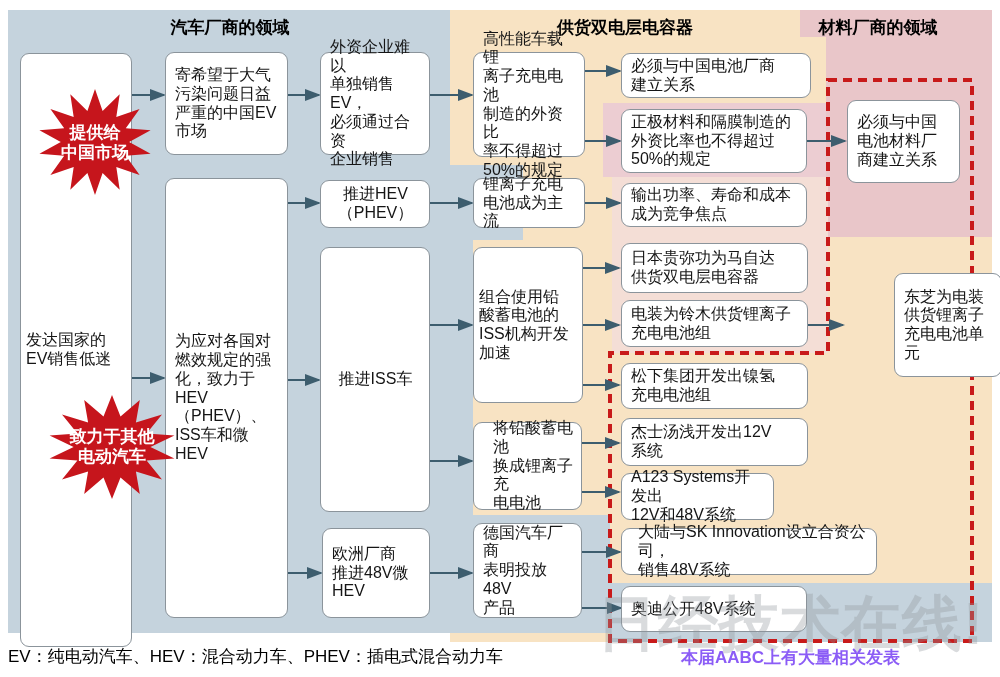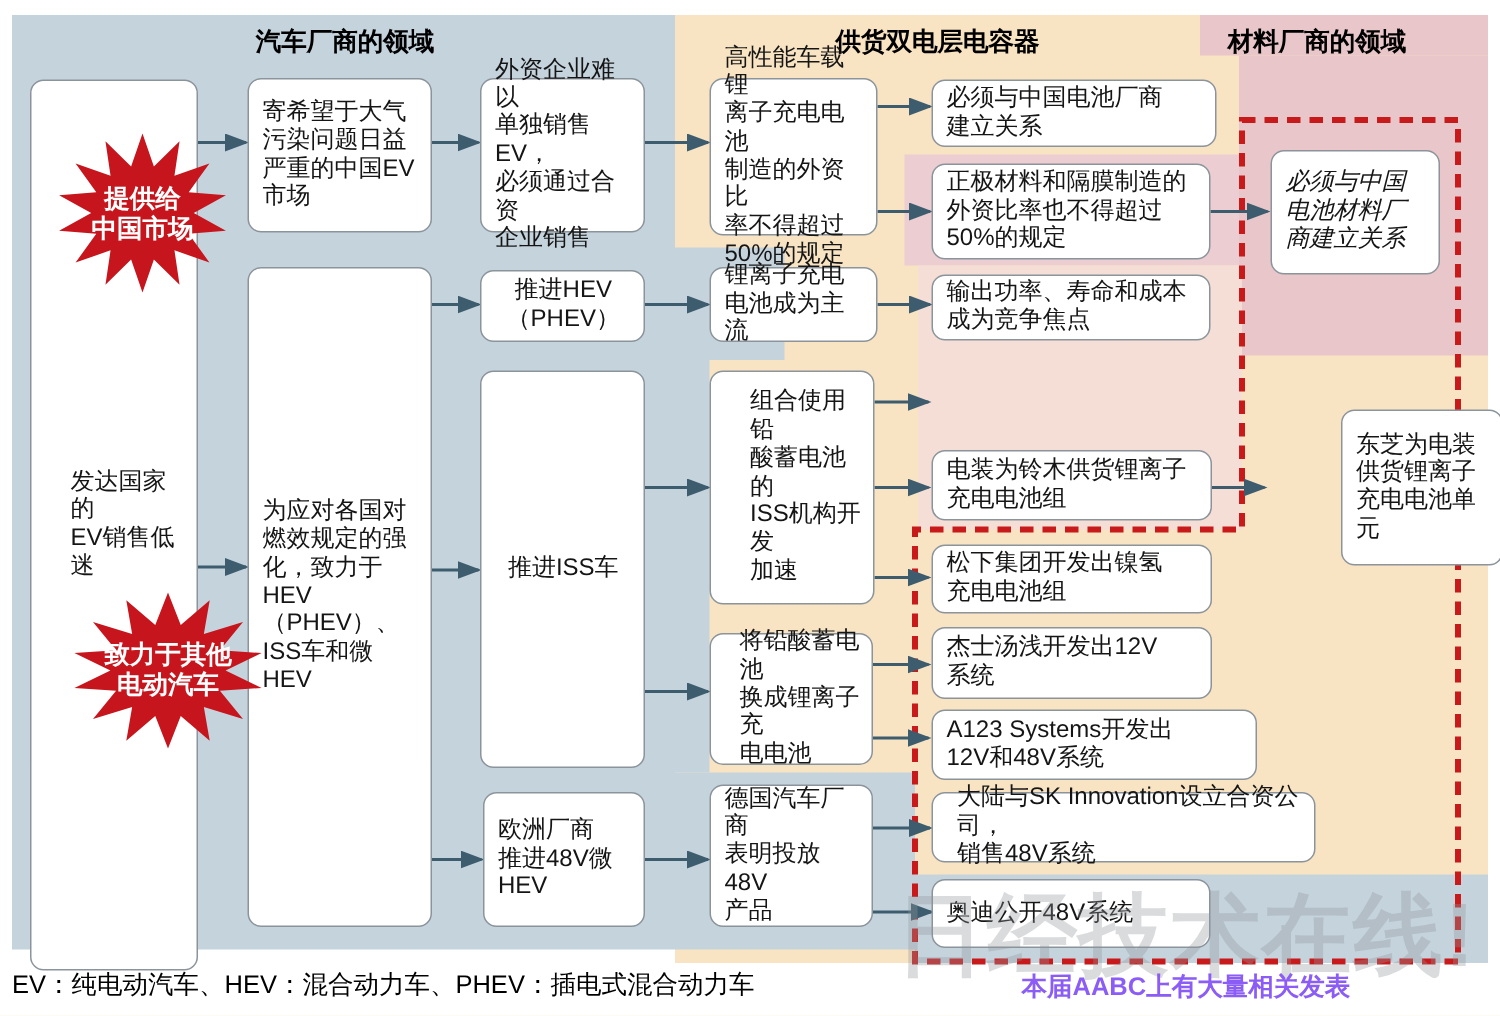--- a/index.html
+++ b/index.html
@@ -12,21 +12,21 @@
   .bg-pinkband{background:#eccdd2;}
   .bg-pinklight{background:#f4ded6;}
   .hdr{position:absolute;z-index:2;font-size:17px;font-weight:bold;color:#000;text-align:center;white-space:nowrap;}
   svg.layer{position:absolute;left:0;top:0;z-index:3;}
   svg.starlayer{position:absolute;left:0;top:0;z-index:5;}
   .node{position:absolute;z-index:4;background:#fff;border:1.6px solid #8b949b;border-radius:9px;
         display:flex;flex-direction:column;justify-content:center;
         padding:4px 8px 4px 9px;font-size:16px;line-height:1.17;color:#151515;
         white-space:pre-line;box-sizing:border-box;}
   .hc{text-align:center;}
-  .padL{padding-left:26px;}
+  .padL{padding-left:5px;}
   .burst-label{position:absolute;z-index:6;color:#fff;font-weight:bold;font-size:17px;line-height:1.18;
         text-align:center;white-space:pre-line;}
   .legend{position:absolute;left:8px;top:645px;z-index:7;font-size:17px;color:#000;white-space:nowrap;}
   .aabc{position:absolute;left:681px;top:646px;z-index:9;font-size:17px;font-weight:bold;color:#8b5cf6;white-space:nowrap;}
   .watermark{position:absolute;left:597px;top:584px;z-index:8;font-size:60px;font-weight:bold;
         color:rgba(143,149,155,0.34);white-space:nowrap;letter-spacing:1px;}
 </style>
 </head>
 <body>
 
@@ -121,33 +121,35 @@
 表明投放48V
 产品</div>
 
   <div class="node" style="left:621px;top:53px;width:190px;height:45px;">必须与中国电池厂商
 建立关系</div>
   <div class="node" style="left:621px;top:109px;width:186px;height:64px;">正极材料和隔膜制造的
 外资比率也不得超过
 50%的规定</div>
   <div class="node" style="left:621px;top:183px;width:186px;height:44px;">输出功率、寿命和成本
 成为竞争焦点</div>
+  <div class="node" style="left:621px;top:243px;width:187px;height:50px;">日本贵弥功为马自达
+供货双电层电容器</div>
   <div class="node" style="left:621px;top:300px;width:187px;height:47px;">电装为铃木供货锂离子
 充电电池组</div>
   <div class="node" style="left:621px;top:363px;width:187px;height:46px;">松下集团开发出镍氢
 充电电池组</div>
   <div class="node" style="left:621px;top:418px;width:187px;height:48px;">杰士汤浅开发出12V
 系统</div>
-  <div class="node" style="left:621px;top:473px;width:217px;height:47px;">A123 Systems开发出
+  <div class="node" style="left:621px;top:473px;width:153px;height:47px;">A123 Systems开发出
 12V和48V系统</div>
   <div class="node" style="left:621px;top:528px;width:256px;height:47px;padding-left:16px;">大陆与SK Innovation设立合资公司，
 销售48V系统</div>
   <div class="node" style="left:621px;top:586px;width:186px;height:46px;">奥迪公开48V系统</div>
 
-  <div class="node" style="left:847px;top:100px;width:113px;height:83px;font-style:italic;">必须与中国
+  <div class="node" style="left:847px;top:100px;width:113px;height:83px;">必须与中国
 电池材料厂
 商建立关系</div>
   <div class="node" style="left:894px;top:273px;width:108px;height:104px;">东芝为电装
 供货锂离子
 充电电池单元</div>
 
   <svg class="starlayer" width="1000" height="677">
     <polygon fill="#c6151c" points="95.0,89.0 102.6,111.0 119.7,94.2 116.3,117.1 139.6,109.0 125.8,128.2 150.6,130.2 129.2,142.0 150.6,153.8 125.8,155.8 139.6,175.0 116.3,166.9 119.7,189.8 102.6,173.0 95.0,195.0 87.4,173.0 70.3,189.8 73.7,166.9 50.4,175.0 64.2,155.8 39.4,153.8 60.8,142.0 39.4,130.2 64.2,128.2 50.4,109.0 73.7,117.1 70.3,94.2 87.4,111.0"></polygon>
     <polygon fill="#c6151c" points="112.0,395.0 120.5,416.6 139.8,400.1 135.9,422.6 162.0,414.6 146.6,433.5 174.4,435.4 150.4,447.0 174.4,458.6 146.6,460.5 162.0,479.4 135.9,471.4 139.8,493.9 120.5,477.4 112.0,499.0 103.5,477.4 84.2,493.9 88.1,471.4 62.0,479.4 77.4,460.5 49.6,458.6 73.6,447.0 49.6,435.4 77.4,433.5 62.0,414.6 88.1,422.6 84.2,400.1 103.5,416.6"></polygon>
   </svg>

